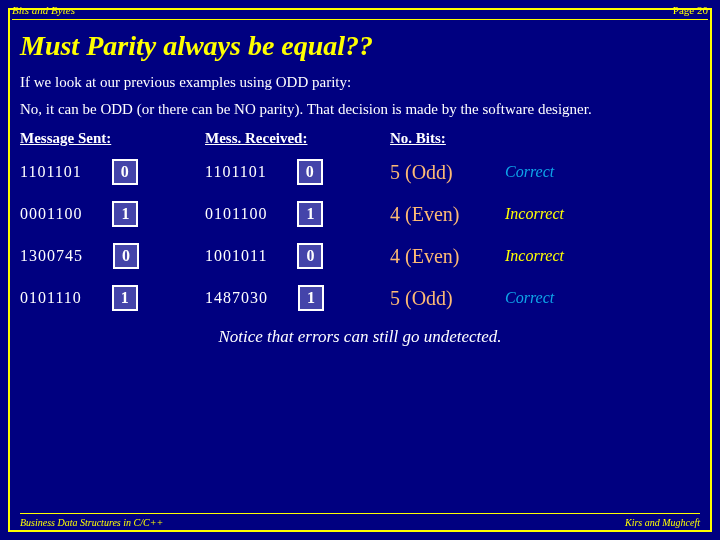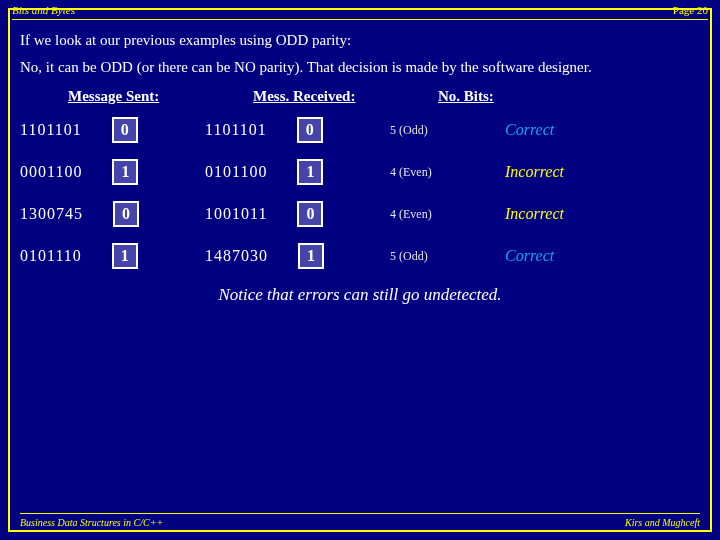--- a/index.html
+++ b/index.html
@@ -72,21 +72,20 @@
 
     .table-section {
       margin-top: 10px;
     }
 
     .table-header-row {
       display: flex;
       align-items: baseline;
       margin-bottom: 6px;
       gap: 0;
-      margin-left: 48px;
     }
 
     .col-msg-sent {
       width: 185px;
       font-size: 15px;
       color: #ffffff;
       text-decoration: underline;
       font-weight: bold;
     }
 
@@ -141,22 +140,22 @@
       font-size: 16px;
       font-weight: bold;
       padding: 2px 6px;
       margin-left: 2px;
       min-width: 26px;
       text-align: center;
     }
 
     .cell-no-bits {
       width: 115px;
-      font-size: 12px;
-      color: #e5e5e5;
+      font-size: 20px;
+      color: #fdba74;
     }
 
     .cell-result {
       width: 120px;
       font-size: 16px;
       color: #ffff00;
       font-style: italic;
     }
 
     .notice-text {
@@ -207,20 +206,21 @@
 <body>
 
 <div class="outer-border"></div>
 
 <div class="header-bar">
   <span class="header-title">Bits and Bytes</span>
   <span class="header-page">Page 20</span>
 </div>
 
 <div class="content">
+  <div class="main-title">Must Parity always be equal??</div>
   <div class="body-text">If we look at our previous examples using ODD parity:</div>
   <div class="body-text">No, it can be ODD (or there can be NO parity).  That decision is made by the software designer.</div>
 
   <div class="table-section">
     <div class="table-header-row">
       <span class="col-msg-sent">Message Sent:</span>
       <span class="col-mess-received">Mess. Received:</span>
       <span class="col-no-bits">No. Bits:</span>
       <span class="col-result"></span>
     </div>

